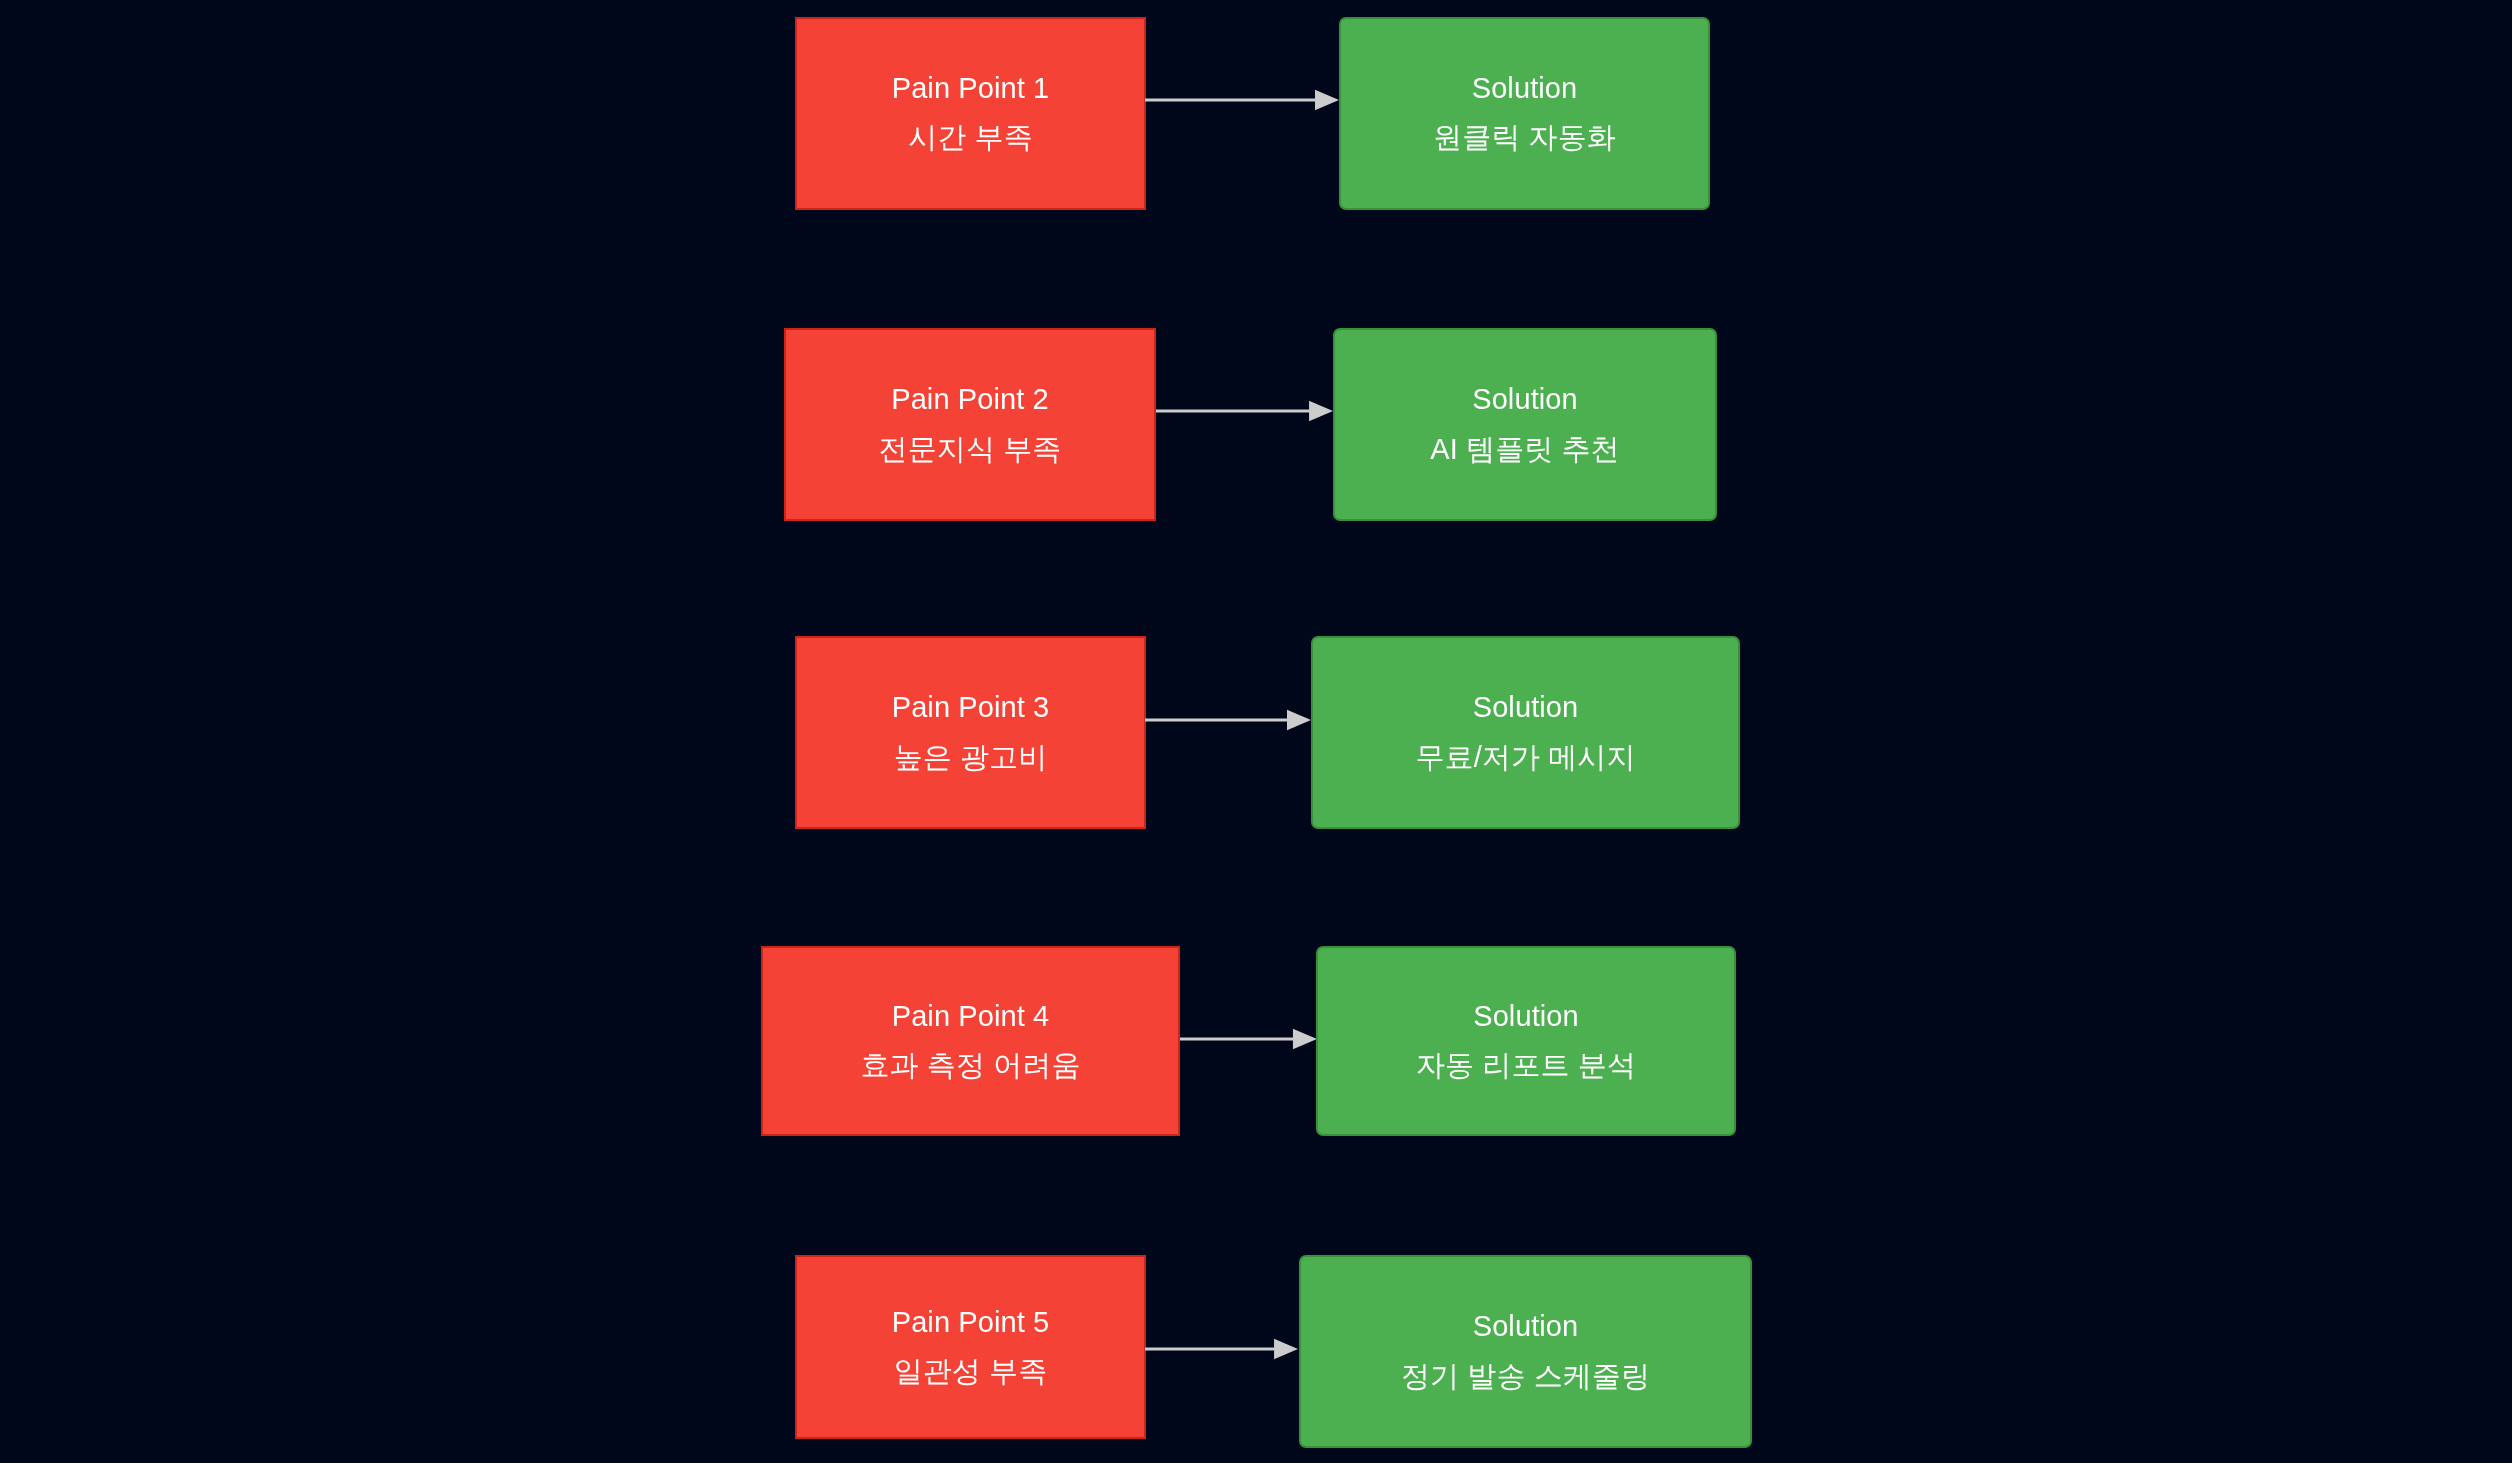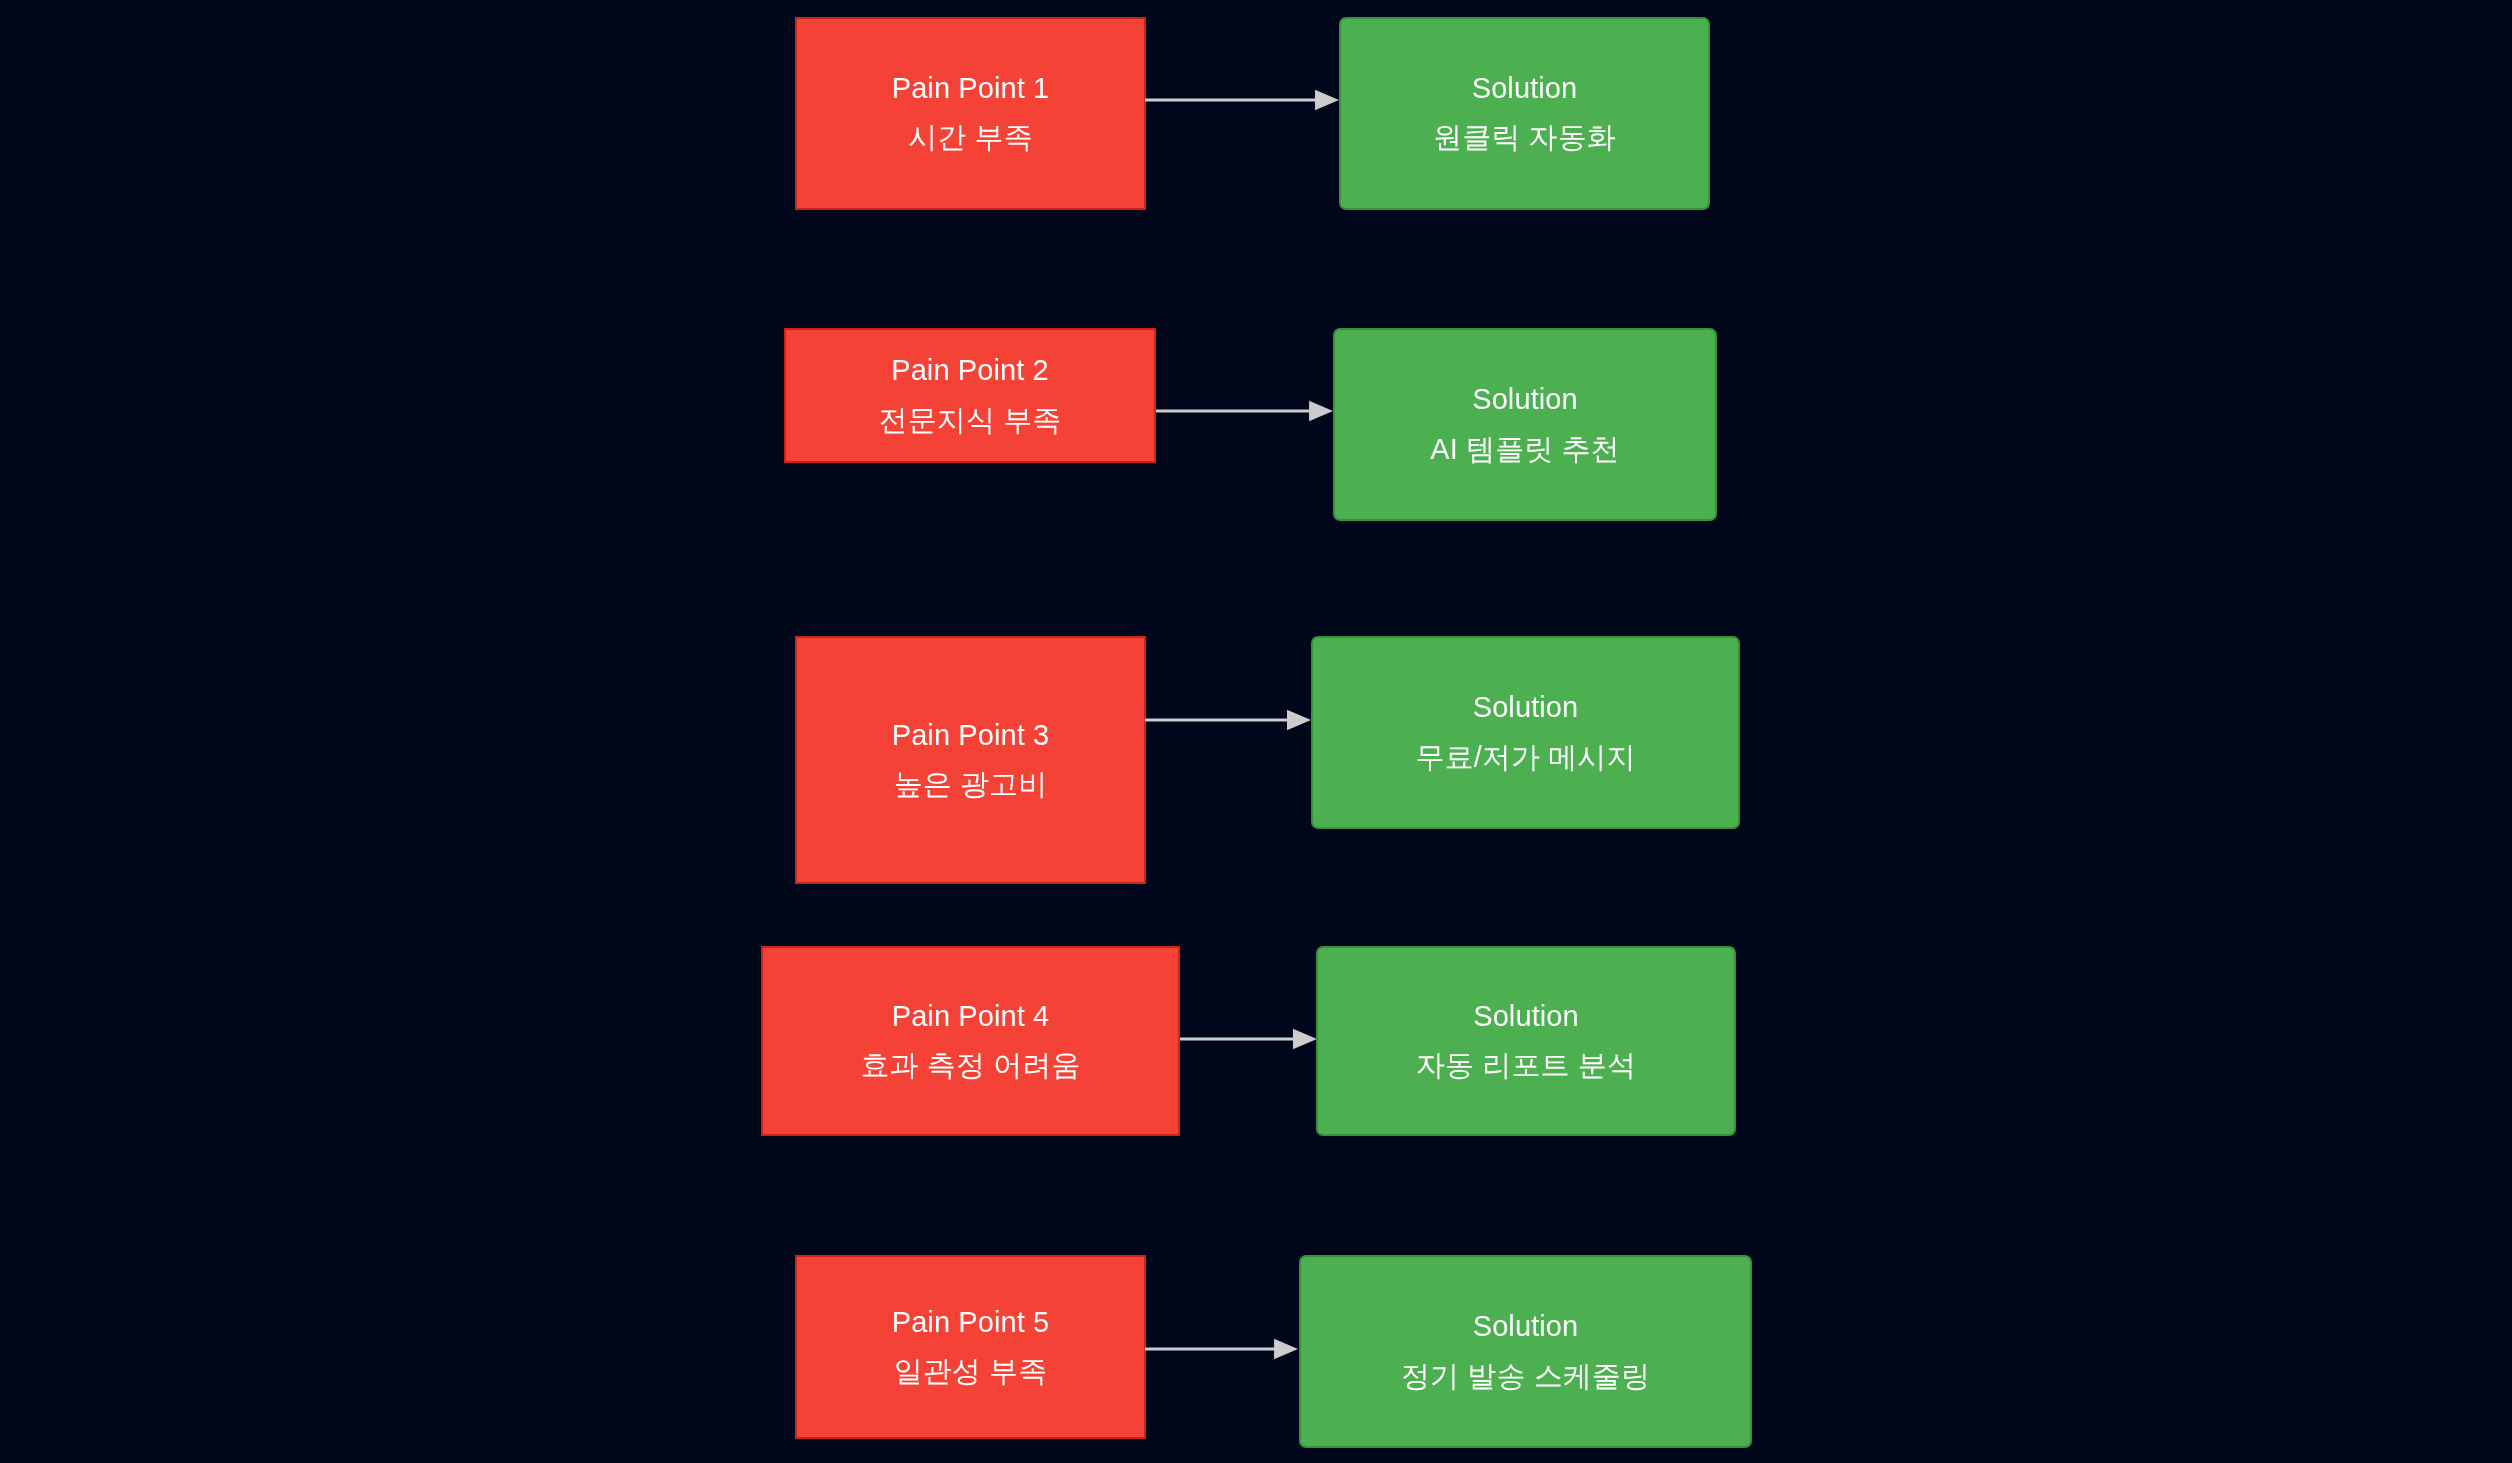--- a/index.html
+++ b/index.html
@@ -90,37 +90,37 @@
           <line x1="0" y1="15" x2="187" y2="15" stroke="#cccccc" stroke-width="3"></line>
           <polygon points="184,4 210,15 184,26" fill="#cccccc"></polygon>
         </svg>
       </div>
       <div class="node node-solution" style="left: 1339px; top: 16.6px; width: 371px; height: 193px; background: rgb(76, 175, 80); border-color: rgb(55, 144, 59); color: rgb(255, 255, 255);">
         <span class="line1">Solution</span>
         <span class="line2">원클릭 자동화</span>
       </div>
     </div>
     <div class="flow-row" style="top: 0px;">
-      <div class="node node-pain" style="left: 784px; top: 328px; width: 372px; height: 135px; background: rgb(244, 67, 54); border-color: rgb(204, 36, 24); color: rgb(255, 255, 255);">
+      <div class="node node-pain" style="left: 784px; top: 328px; width: 372px; height: 193px; background: rgb(244, 67, 54); border-color: rgb(204, 36, 24); color: rgb(255, 255, 255);">
         <span class="line1">Pain Point 2</span>
         <span class="line2">전문지식 부족</span>
       </div>
       <div class="edge" style="left: 1156px; top: 397px; width: 177px;">
         <svg width="177" height="28" viewBox="0 0 192 30">
           <line x1="0" y1="15" x2="169" y2="15" stroke="#cccccc" stroke-width="3"></line>
           <polygon points="166,4 192,15 166,26" fill="#cccccc"></polygon>
         </svg>
       </div>
       <div class="node node-solution" style="left: 1333px; top: 328px; width: 384px; height: 193px; background: rgb(76, 175, 80); border-color: rgb(55, 144, 59); color: rgb(255, 255, 255);">
         <span class="line1">Solution</span>
         <span class="line2">AI 템플릿 추천</span>
       </div>
     </div>
     <div class="flow-row" style="top: 0px;">
-      <div class="node node-pain" style="left: 795px; top: 636px; width: 351px; height: 248px; background: rgb(244, 67, 54); border-color: rgb(204, 36, 24); color: rgb(255, 255, 255);">
+      <div class="node node-pain" style="left: 795px; top: 636px; width: 351px; height: 193px; background: rgb(244, 67, 54); border-color: rgb(204, 36, 24); color: rgb(255, 255, 255);">
         <span class="line1">Pain Point 3</span>
         <span class="line2">높은 광고비</span>
       </div>
       <div class="edge" style="left: 1145px; top: 706px; width: 166px;">
         <svg width="166" height="28" viewBox="0 0 180 30">
           <line x1="0" y1="15" x2="157" y2="15" stroke="#cccccc" stroke-width="3"></line>
           <polygon points="154,4 180,15 154,26" fill="#cccccc"></polygon>
         </svg>
       </div>
       <div class="node node-solution" style="left: 1311px; top: 636px; width: 429px; height: 193px; background: rgb(76, 175, 80); border-color: rgb(55, 144, 59); color: rgb(255, 255, 255);">

